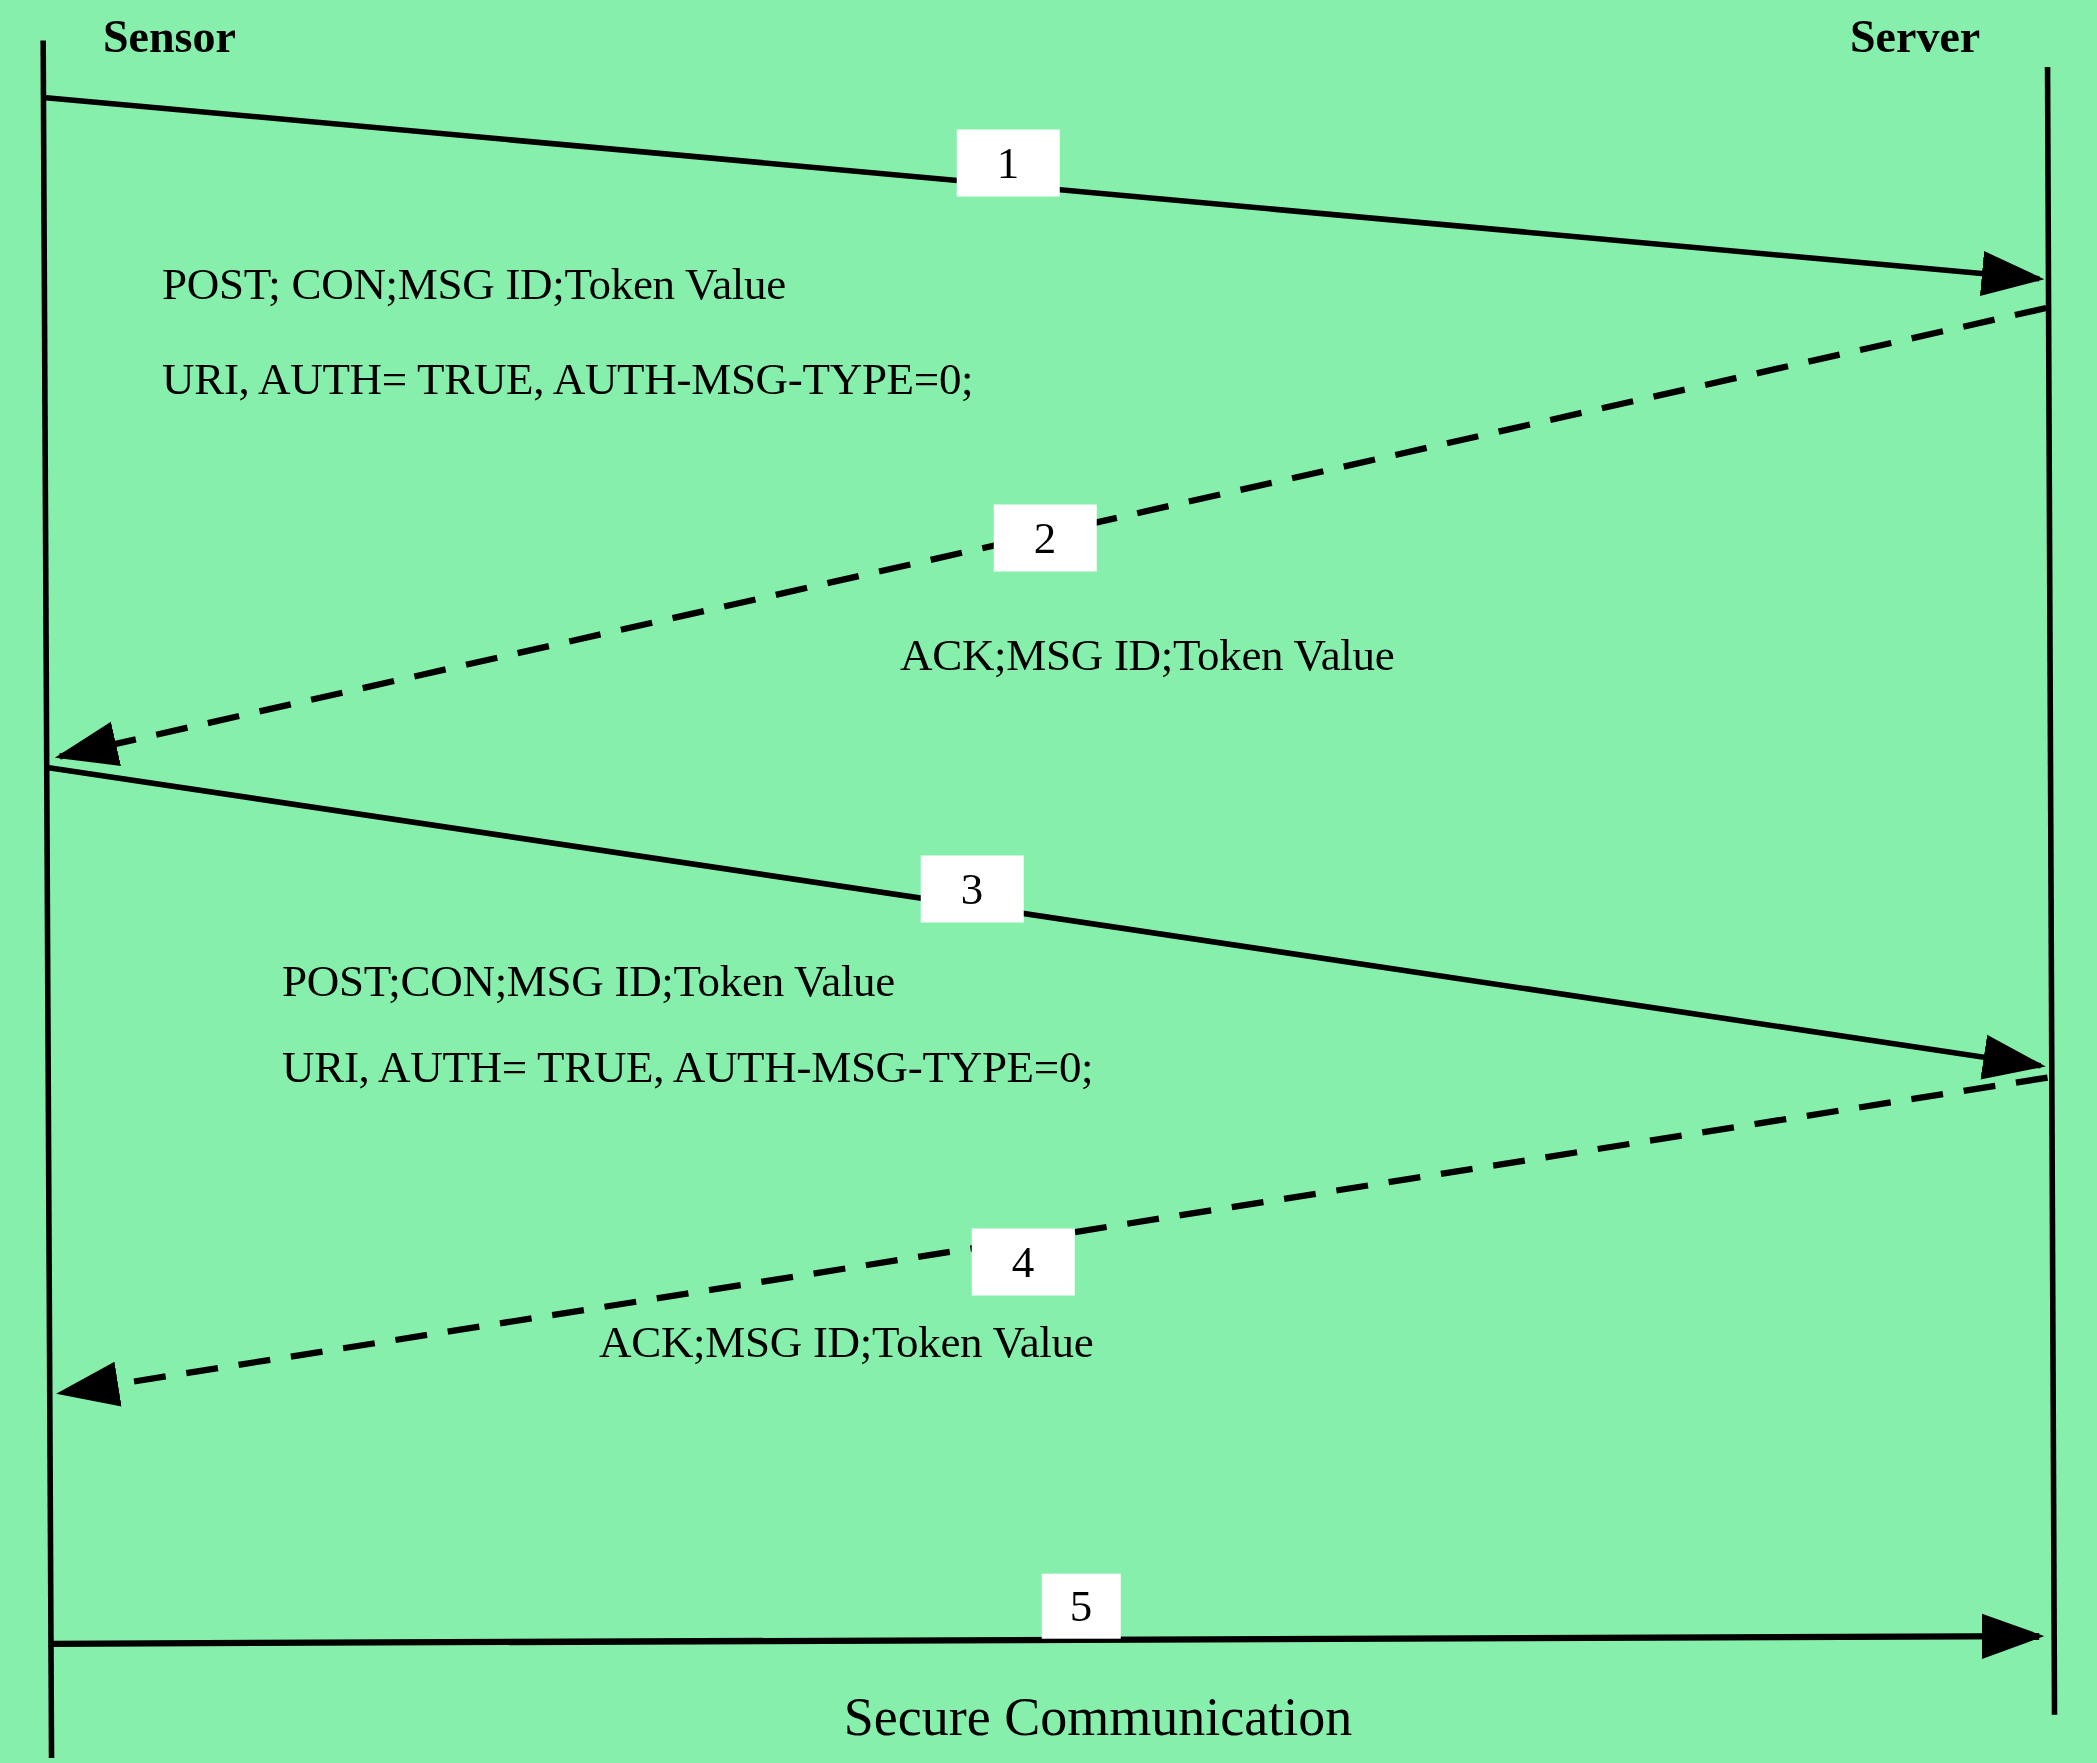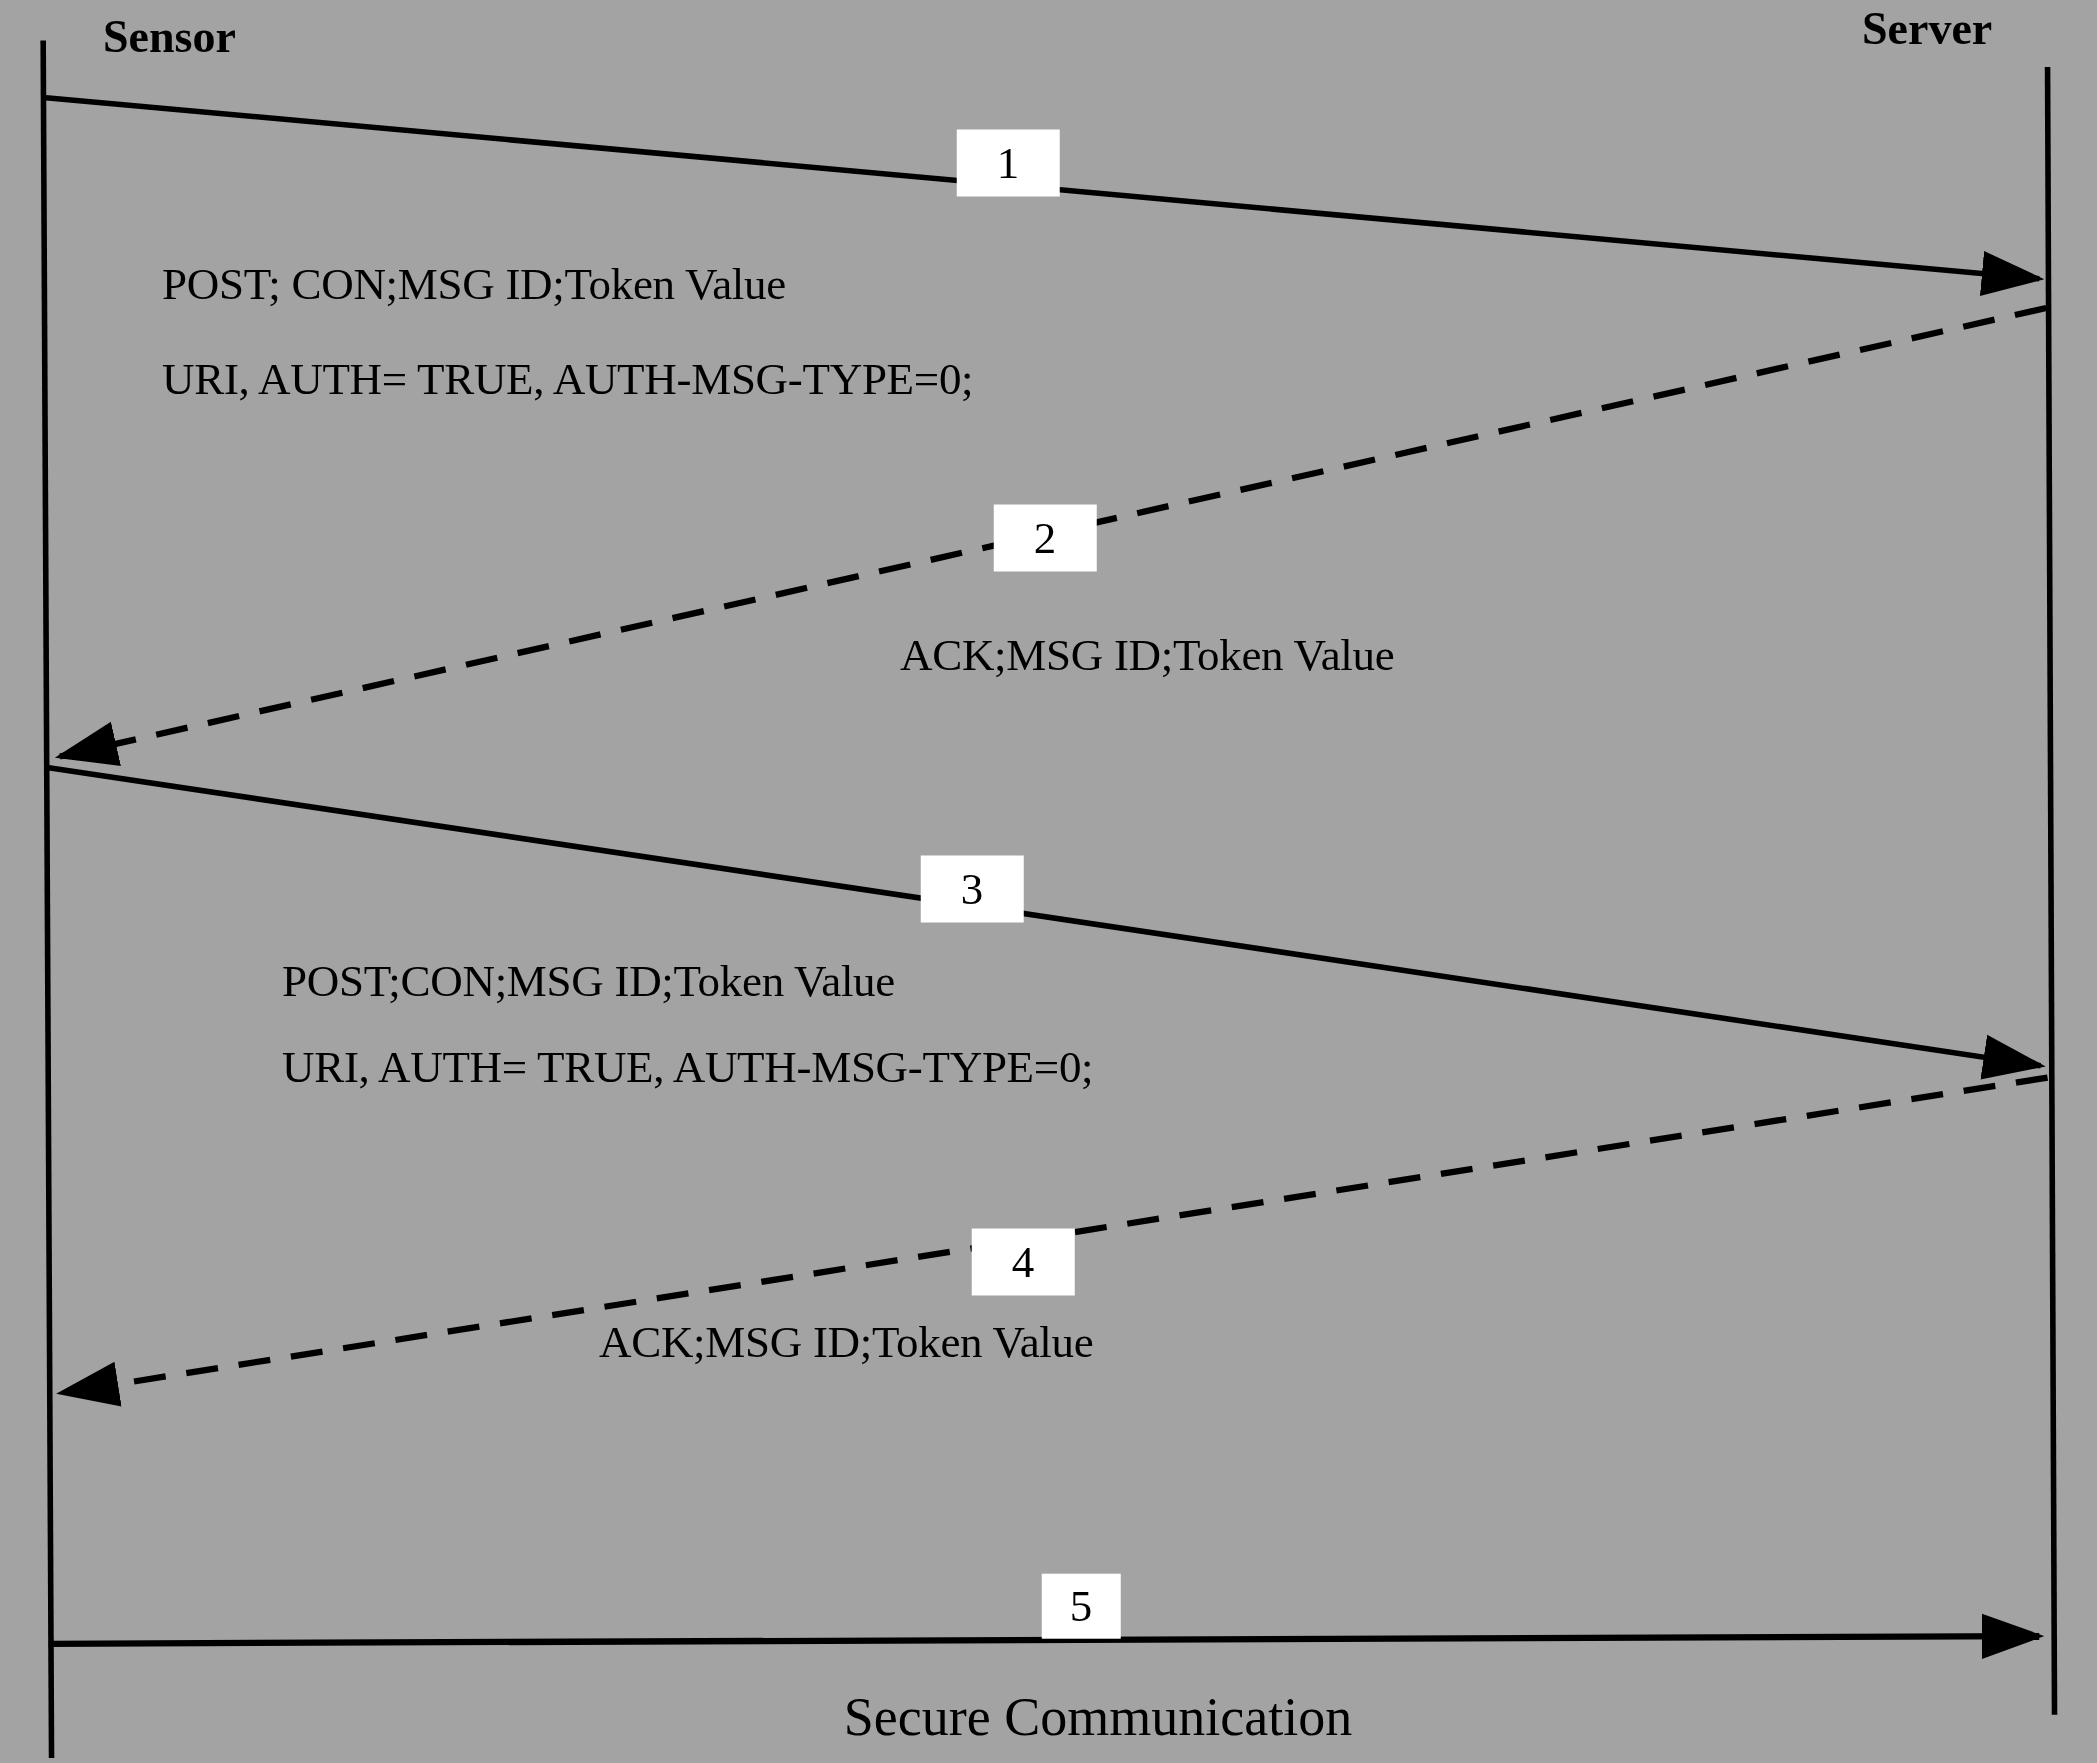--- a/index.html
+++ b/index.html
@@ -4,21 +4,21 @@
 <style>
   html, body {
     margin: 0;
     padding: 0;
     background: #ffffff;
   }
   #stage {
     position: relative;
     width: 2097px;
     height: 1763px;
-    background: #a3a3a3;
+    background: #86efac;
     font-family: "Liberation Serif", "DejaVu Serif", serif;
     color: #000000;
     overflow: hidden;
     text-align: right;
   }
   #stage svg {
     position: absolute;
     left: 0;
     top: 0;
   }
@@ -74,21 +74,21 @@
     <line x1="2938" y1="442" x2="86" y2="1086" stroke="#000000" stroke-width="9" stroke-dasharray="46 30" marker-end="url(#head)"></line>
 
     <line x1="70" y1="1102" x2="2930" y2="1530" stroke="#000000" stroke-width="8" marker-end="url(#head)"></line>
 
     <line x1="2940" y1="1547" x2="88" y2="2000" stroke="#000000" stroke-width="9" stroke-dasharray="46 30" marker-end="url(#head)"></line>
 
     <line x1="70" y1="2360" x2="2928" y2="2349" stroke="#000000" stroke-width="9" marker-end="url(#head)"></line>
   </svg>
 
   <div class="actor" style="left:103px; top:14px;">Sensor</div>
-  <div class="actor" style="left:1850px; top:6px;margin-left:12px;">Server</div>
+  <div class="actor" style="left:1850px; top:14px;">Server</div>
 
   <div class="msgline" style="left:162px; top:256px;">POST; CON;MSG ID;Token Value</div>
   <div class="msgline" style="left:162px; top:351px;">URI, AUTH= TRUE, AUTH-MSG-TYPE=0;</div>
 
   <div class="msgline" style="left:900px; top:627px;">ACK;MSG ID;Token Value</div>
 
   <div class="msgline" style="left:282px; top:953px;">POST;CON;MSG ID;Token Value</div>
   <div class="msgline" style="left:282px; top:1039px;">URI, AUTH= TRUE, AUTH-MSG-TYPE=0;</div>
 
   <div class="msgline" style="left:599px; top:1314px;">ACK;MSG ID;Token Value</div>

